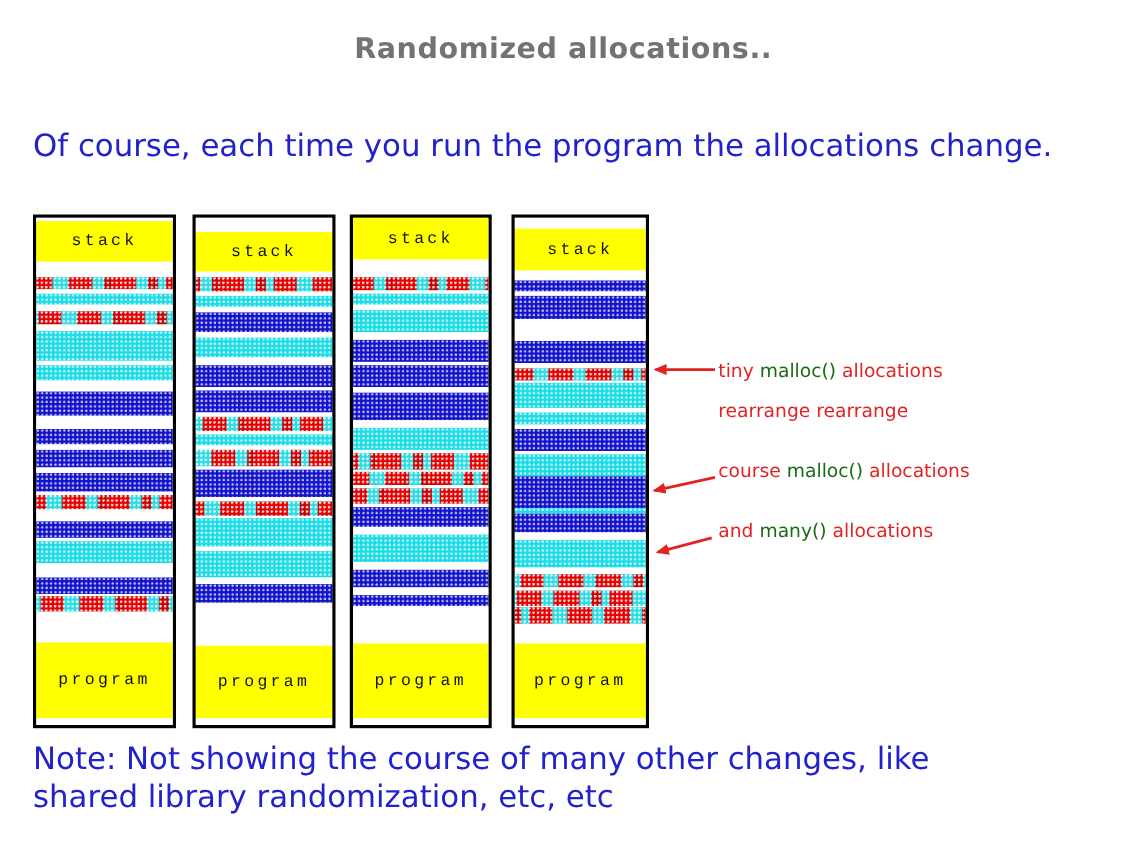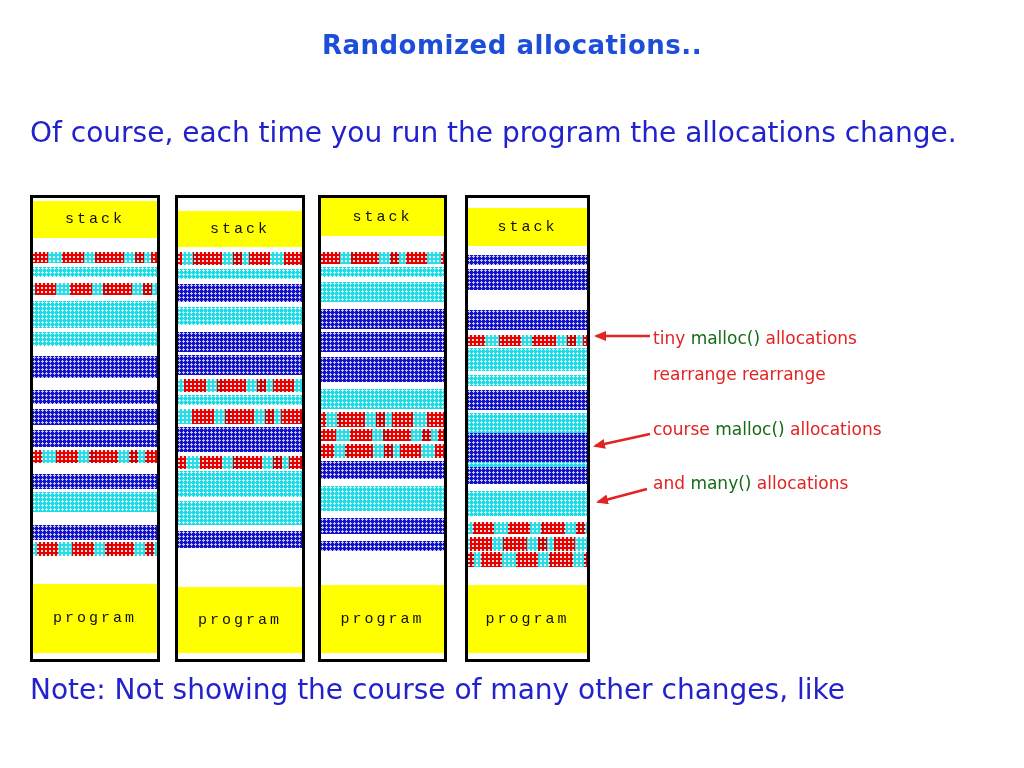--- a/index.html
+++ b/index.html
@@ -1,21 +1,21 @@
 <!DOCTYPE html>
 <html><head>
 <meta charset="utf-8">
 <style>
   * { margin:0; padding:0; box-sizing:border-box; }
   html,body { width:1024px; height:768px; background:#ffffff; overflow:hidden; }
   body { position:relative; font-family:"DejaVu Sans", sans-serif; }
 
   .title {
     position:absolute; top:30px; left:0; width:1024px;
-    text-align:center; font-size:26px; font-weight:bold; color:#1d4ed8;
+    text-align:center; font-size:26px; font-weight:bold; color:#737373;
     letter-spacing:0.5px;
   }
   .subtitle {
     position:absolute; top:116px; left:30px; width:940px;
     font-size:28px; color:#2222cc;
   }
   .note {
     position:absolute; top:672px; left:30px; width:940px;
     font-size:28px; color:#2222cc; line-height:35px;
   }
@@ -218,13 +218,14 @@
   <line x1="62" y1="169" x2="13" y2="182" stroke="#e32222" stroke-width="2.5" marker-end="url(#ah)"></line>
 </svg>
 
 <div class="ann" style="top:328px"><span class="t-red">tiny </span><span class="t-green">malloc()</span><span class="t-red"> allocations</span></div>
 <div class="ann" style="top:364px"><span class="t-red">rearrange rearrange</span></div>
 <div class="ann" style="top:419px"><span class="t-red">course </span><span class="t-green">malloc()</span><span class="t-red"> allocations</span></div>
 <div class="ann" style="top:473px"><span class="t-red">and </span><span class="t-green">many()</span><span class="t-red"> allocations</span></div>
 
 <div class="note">
   <div>Note: Not showing the course of many other changes, like</div>
+  <div>shared library randomization, etc, etc</div>
 </div>
 
 </body></html>

